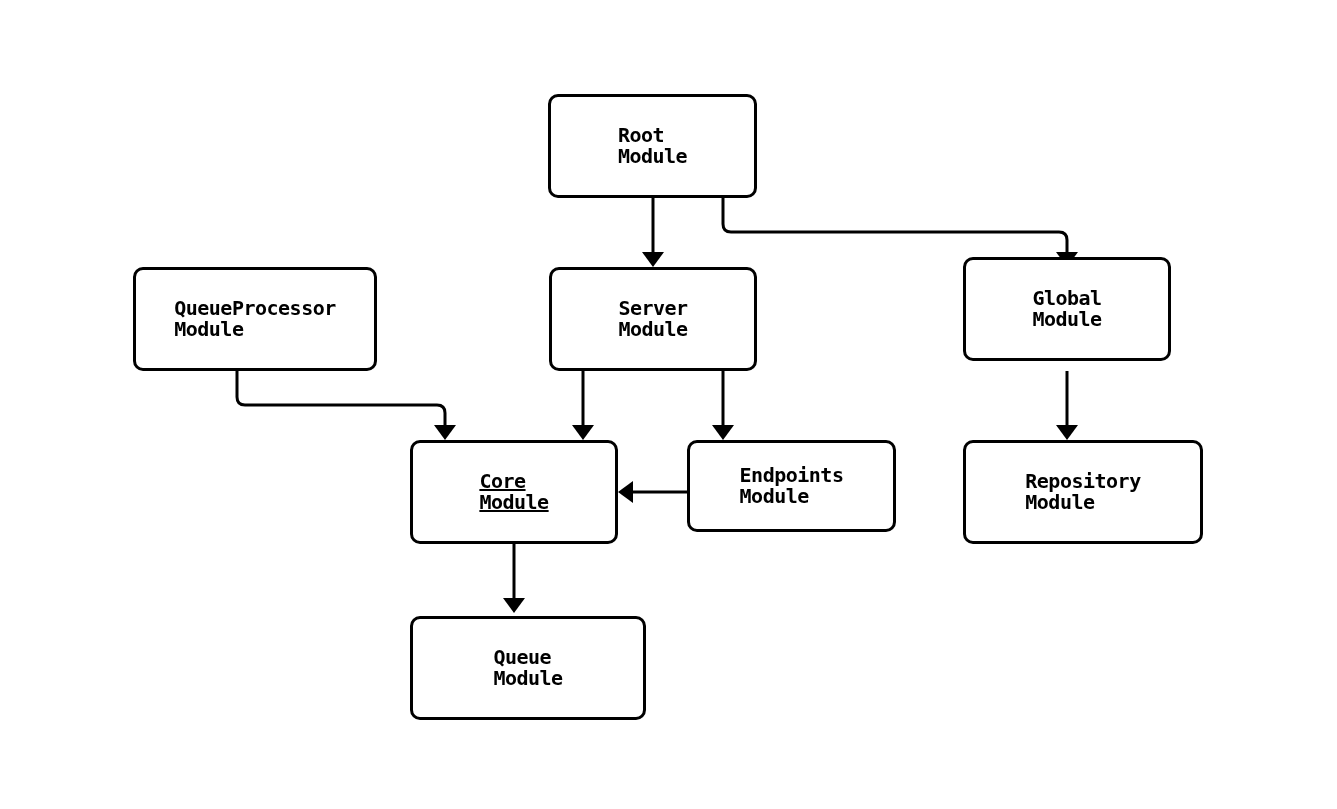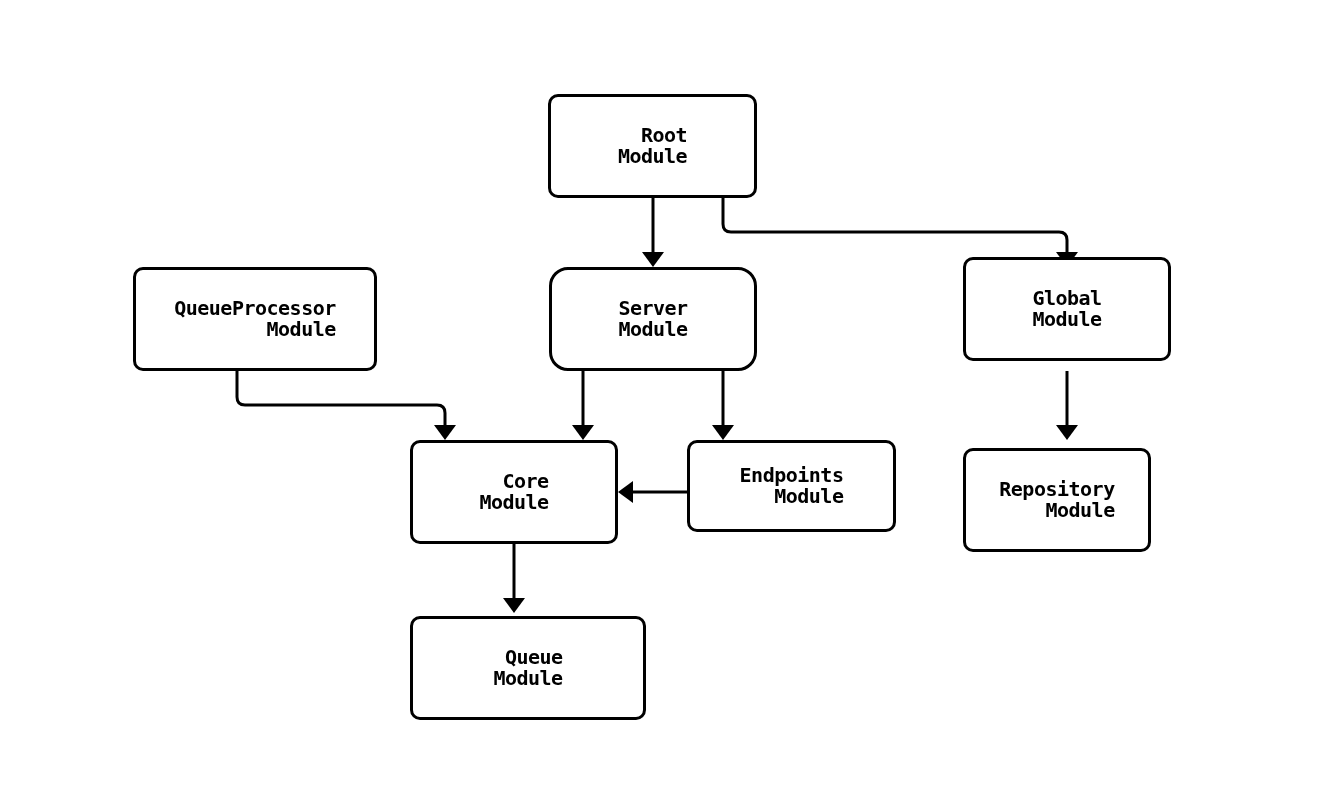--- a/index.html
+++ b/index.html
@@ -33,21 +33,21 @@
   }
   .node {
     position: absolute;
     box-sizing: border-box;
     background: #ffffff;
     border: 3px solid #000000;
     border-radius: 10px;
     display: flex;
     align-items: center;
     justify-content: center;
-    text-align: right;
+    text-align: left;
   }
   .node .label {
     font-weight: 700;
     font-size: 20px;
     line-height: 21px;
     color: #000000;
     white-space: pre-line;
     letter-spacing: -0.5px;
   }
 </style>
@@ -102,41 +102,41 @@
   <div class="node" style="left:548px; top:94px; width:209px; height:104px;">
     <span class="label">Root
 Module</span>
   </div>
 
   <div class="node" style="left:133px; top:267px; width:244px; height:104px;">
     <span class="label">QueueProcessor
 Module</span>
   </div>
 
-  <div class="node" style="left:549px; top:267px; width:208px; height:104px;border-radius:19px;">
+  <div class="node" style="left:549px; top:267px; width:208px; height:104px;">
     <span class="label">Server
 Module</span>
   </div>
 
   <div class="node" style="left:963px; top:257px; width:208px; height:104px;">
     <span class="label">Global
 Module</span>
   </div>
 
-  <div class="node" style="left:410px; top:440px; width:208px; height:104px;">
+  <div class="node" style="left:410px; top:440px; width:208px; height:104px;text-decoration:underline;">
     <span class="label">Core
 Module</span>
   </div>
 
   <div class="node" style="left:687px; top:440px; width:209px; height:92px;">
     <span class="label">Endpoints
 Module</span>
   </div>
 
-  <div class="node" style="left:963px; top:440px; width:188px; height:104px;margin-top:8px;">
+  <div class="node" style="left:963px; top:440px; width:240px; height:104px;">
     <span class="label">Repository
 Module</span>
   </div>
 
   <div class="node" style="left:410px; top:616px; width:236px; height:104px;">
     <span class="label">Queue
 Module</span>
   </div>
 
 </div>

